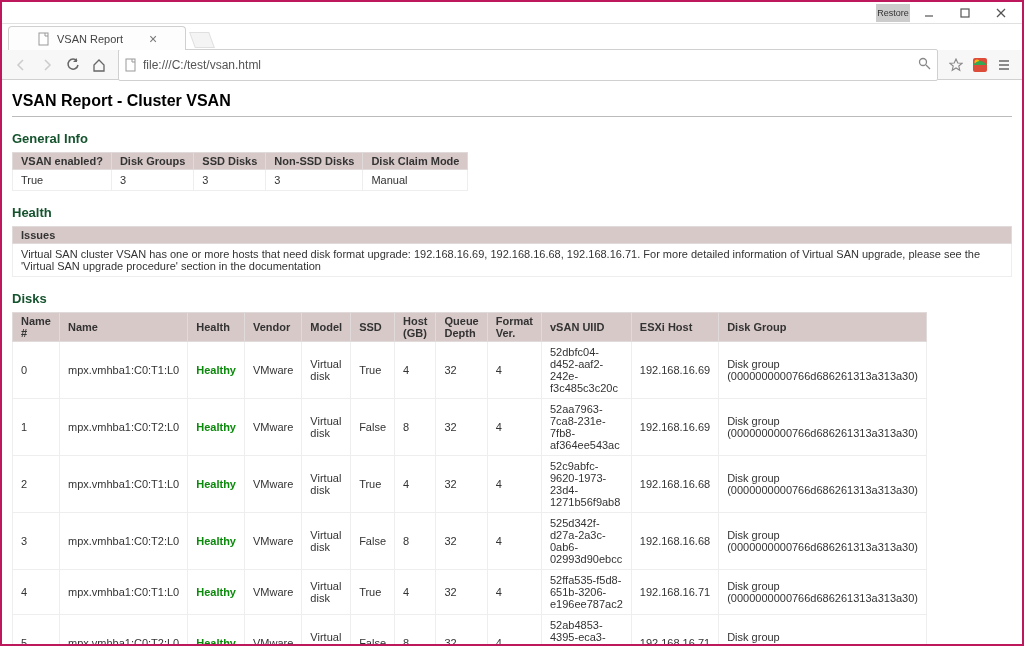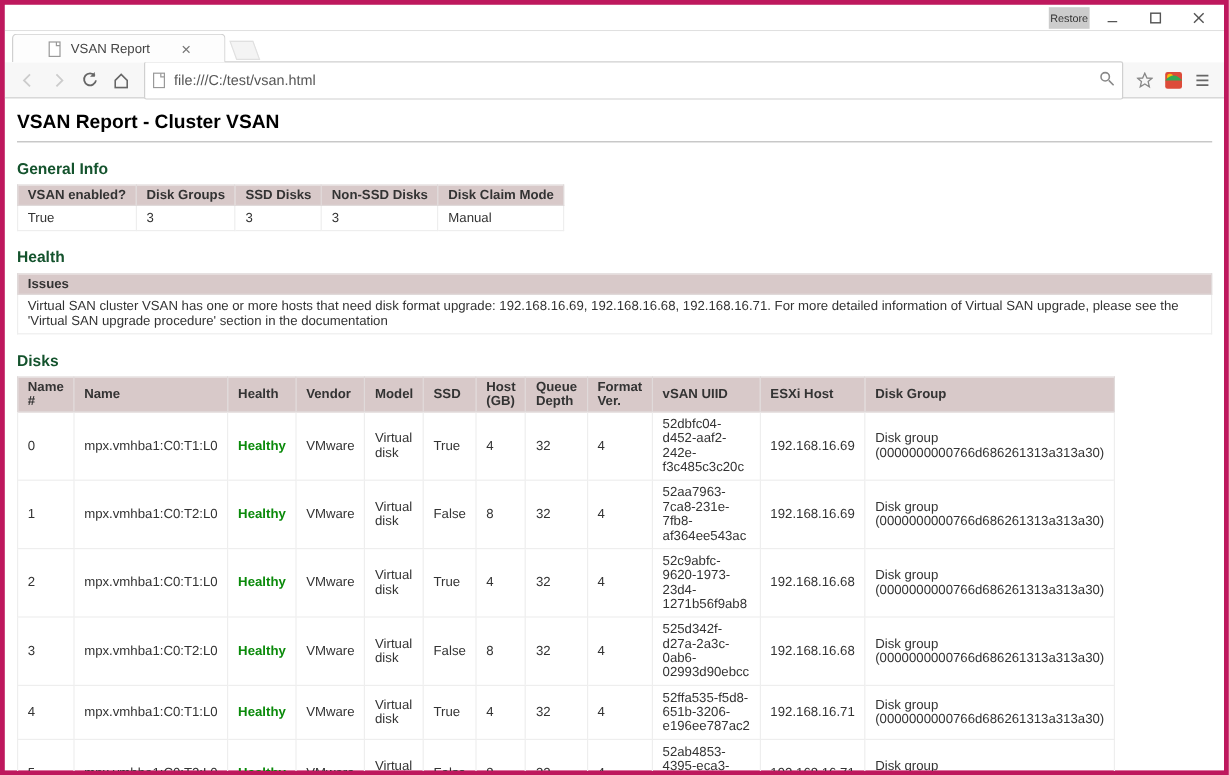--- a/index.html
+++ b/index.html
@@ -1,19 +1,19 @@
 <!DOCTYPE html>
 <html><head>
   <meta charset="utf-8">
   <style>
     * { box-sizing: border-box; margin: 0; padding: 0; }
     body { font-family: Arial, sans-serif; font-size: 11px; color: #333; background: #fff; }
     
     
-    .window-frame { border: 4px solid #be185d; width: 1024px; height: 646px; position: relative; overflow: hidden; background: #fff; }
+    .window-frame { border: 2px solid #be185d; width: 1024px; height: 646px; position: relative; overflow: hidden; background: #fff; }
     .window-titlebar { height: 22px; background: #fff; display: flex; justify-content: flex-end; align-items: center; padding: 0 4px; border-bottom: 1px solid #e0e0e0; }
     .win-btn { width: 34px; height: 18px; display: flex; align-items: center; justify-content: center; margin-left: 2px; background: #fff; color: #555; }
     .win-btn.restore { background: #ccc; color: #333; }
     .win-btn svg { width: 10px; height: 10px; }
     
     .tab-strip { height: 26px; background: #fff; display: flex; align-items: flex-end; padding-left: 6px; }
     .tab { display: flex; align-items: center; height: 24px; padding: 0 28px; font-size: 11px; color: #444; background: #fdfdfd; border: 1px solid #d0d0d0; border-bottom: none; border-radius: 4px 4px 0 0; position: relative; }
     .tab .favicon { width: 14px; height: 14px; margin-right: 6px; display: inline-flex; align-items: center; justify-content: center; }
     .tab .close-x { margin-left: 26px; color: #777; font-size: 14px; line-height: 1; }
     .new-tab { width: 20px; height: 16px; background: #f4f4f4; border: 1px solid #e0e0e0; margin-left: 6px; margin-bottom: 2px; transform: skewX(20deg); }

